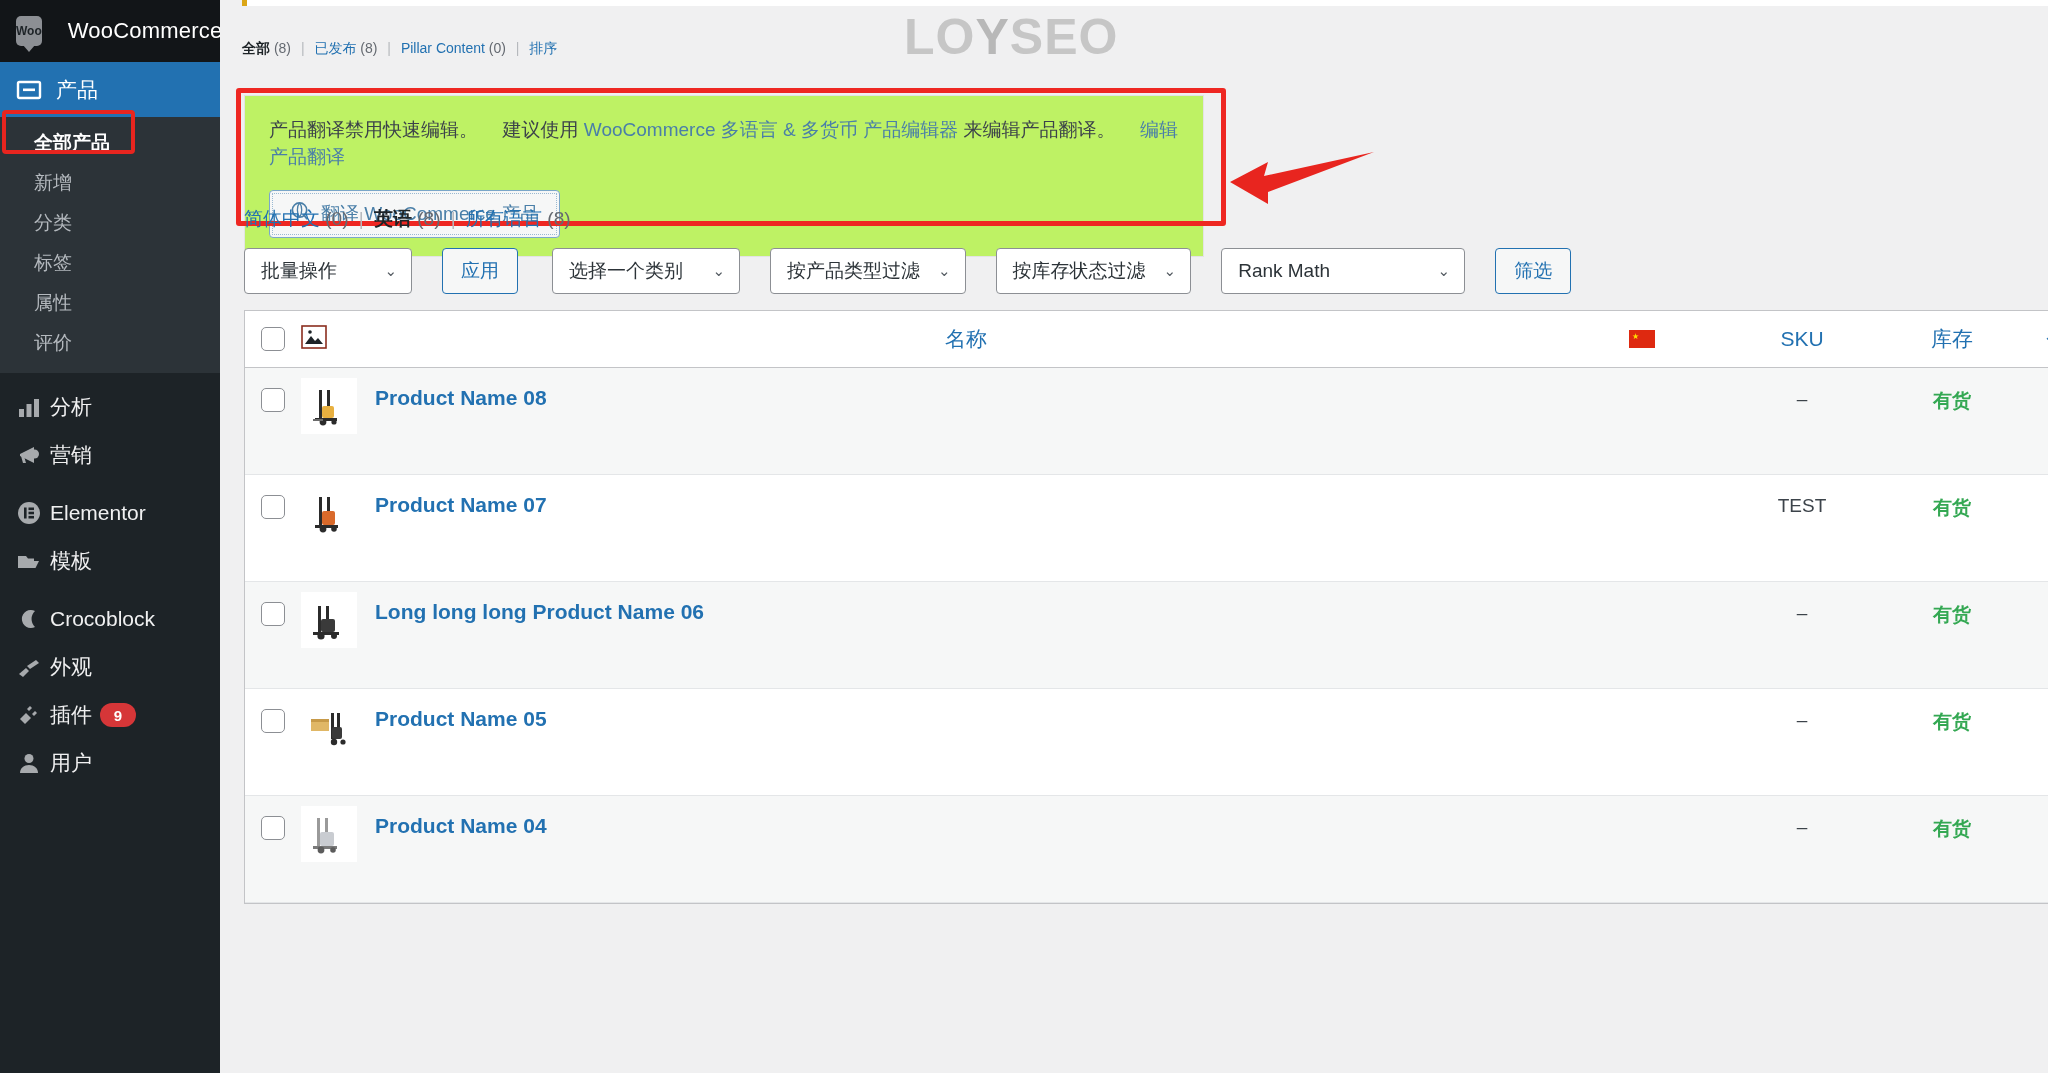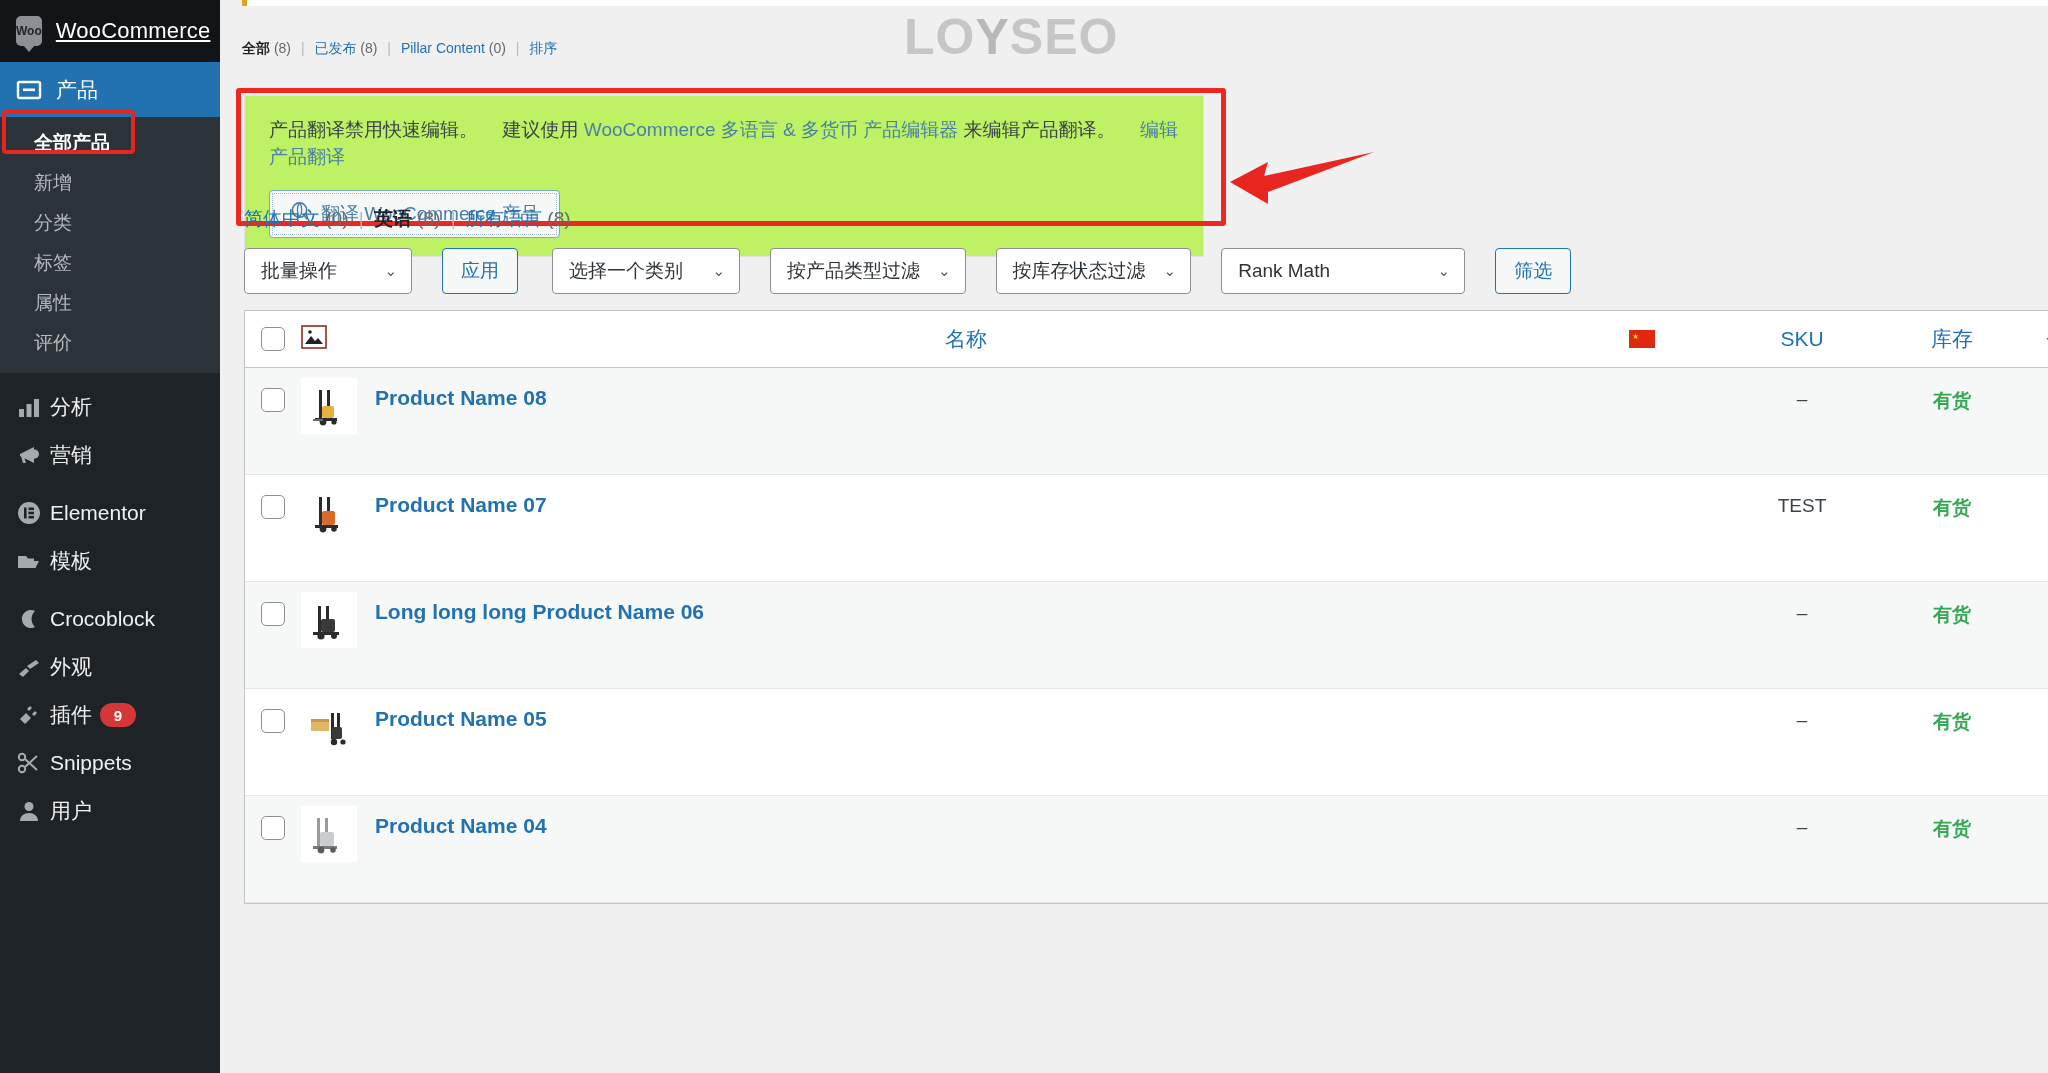--- a/index.html
+++ b/index.html
@@ -11,34 +11,34 @@
     -webkit-font-smoothing:antialiased;
   }
   .screen{position:relative;width:2048px;height:1073px;}
 
   
   .sidebar{
     position:absolute;left:0;top:0;width:220px;height:1073px;
     background:#1d2327;color:#f0f0f1;
   }
   .woo-head{
-    display:flex;align-items:center;gap:14px;
+    display:flex;align-items:center;gap:26px;
     height:62px;padding-left:16px;background:#121518;
   }
   .woo-logo{
     width:34px;height:30px;background:#8c8f94;border-radius:5px;
     display:flex;align-items:center;justify-content:center;
     font-size:12px;font-weight:bold;color:#1d2327;position:relative;
   }
   .woo-logo:after{
     content:"";position:absolute;bottom:-6px;left:7px;
     border-left:6px solid transparent;border-right:6px solid transparent;
     border-top:7px solid #8c8f94;
   }
-  .woo-title{font-size:22px;color:#fff;letter-spacing:.2px;text-decoration:underline;}
+  .woo-title{font-size:22px;color:#fff;letter-spacing:.2px;}
   .bubble-alert{
     width:22px;height:22px;border-radius:50%;background:#d63638;color:#fff;
     font-size:14px;font-weight:bold;display:flex;align-items:center;justify-content:center;
   }
   .menu-top{
     position:relative;display:flex;align-items:center;gap:14px;
     height:55px;padding-left:16px;background:#2271b1;color:#fff;font-size:21px;
   }
   .menu-top:after{
     content:"";position:absolute;right:-13px;top:50%;transform:translateY(-50%);
@@ -265,30 +265,20 @@
         <svg viewBox="0 0 26 26" width="26" height="26">
             <path d="M4 17l6-6 5 5-6 6z" fill="#a7aaad"></path>
             <path d="M14 4l2 2-3 3-2-2z" fill="#a7aaad"></path>
             <path d="M19 9l2 2-3 3-2-2z" fill="#a7aaad"></path>
           </svg>
       </span>
       <span class="lbl">插件</span>
       <span class="count-bubble">9</span>
     </a>
 
-    <a href="#" class="mitem">
-      <span class="ico">
-        <svg viewBox="0 0 26 26" width="26" height="26">
-            <circle cx="6" cy="19" r="3.2" fill="none" stroke="#a7aaad" stroke-width="2"></circle>
-            <circle cx="6" cy="7" r="3.2" fill="none" stroke="#a7aaad" stroke-width="2"></circle>
-            <path d="M9 17L21 6M9 9l12 11" stroke="#a7aaad" stroke-width="2" fill="none"></path>
-          </svg>
-      </span>
-      <span class="lbl">Snippets</span>
-    </a>
 
     <a href="#" class="mitem">
       <span class="ico">
         <svg viewBox="0 0 26 26" width="26" height="26">
             <circle cx="13" cy="8.5" r="4.5" fill="#a7aaad"></circle>
             <path d="M4 23c0-5 4-8 9-8s9 3 9 8z" fill="#a7aaad"></path>
           </svg>
       </span>
       <span class="lbl">用户</span>
     </a>

